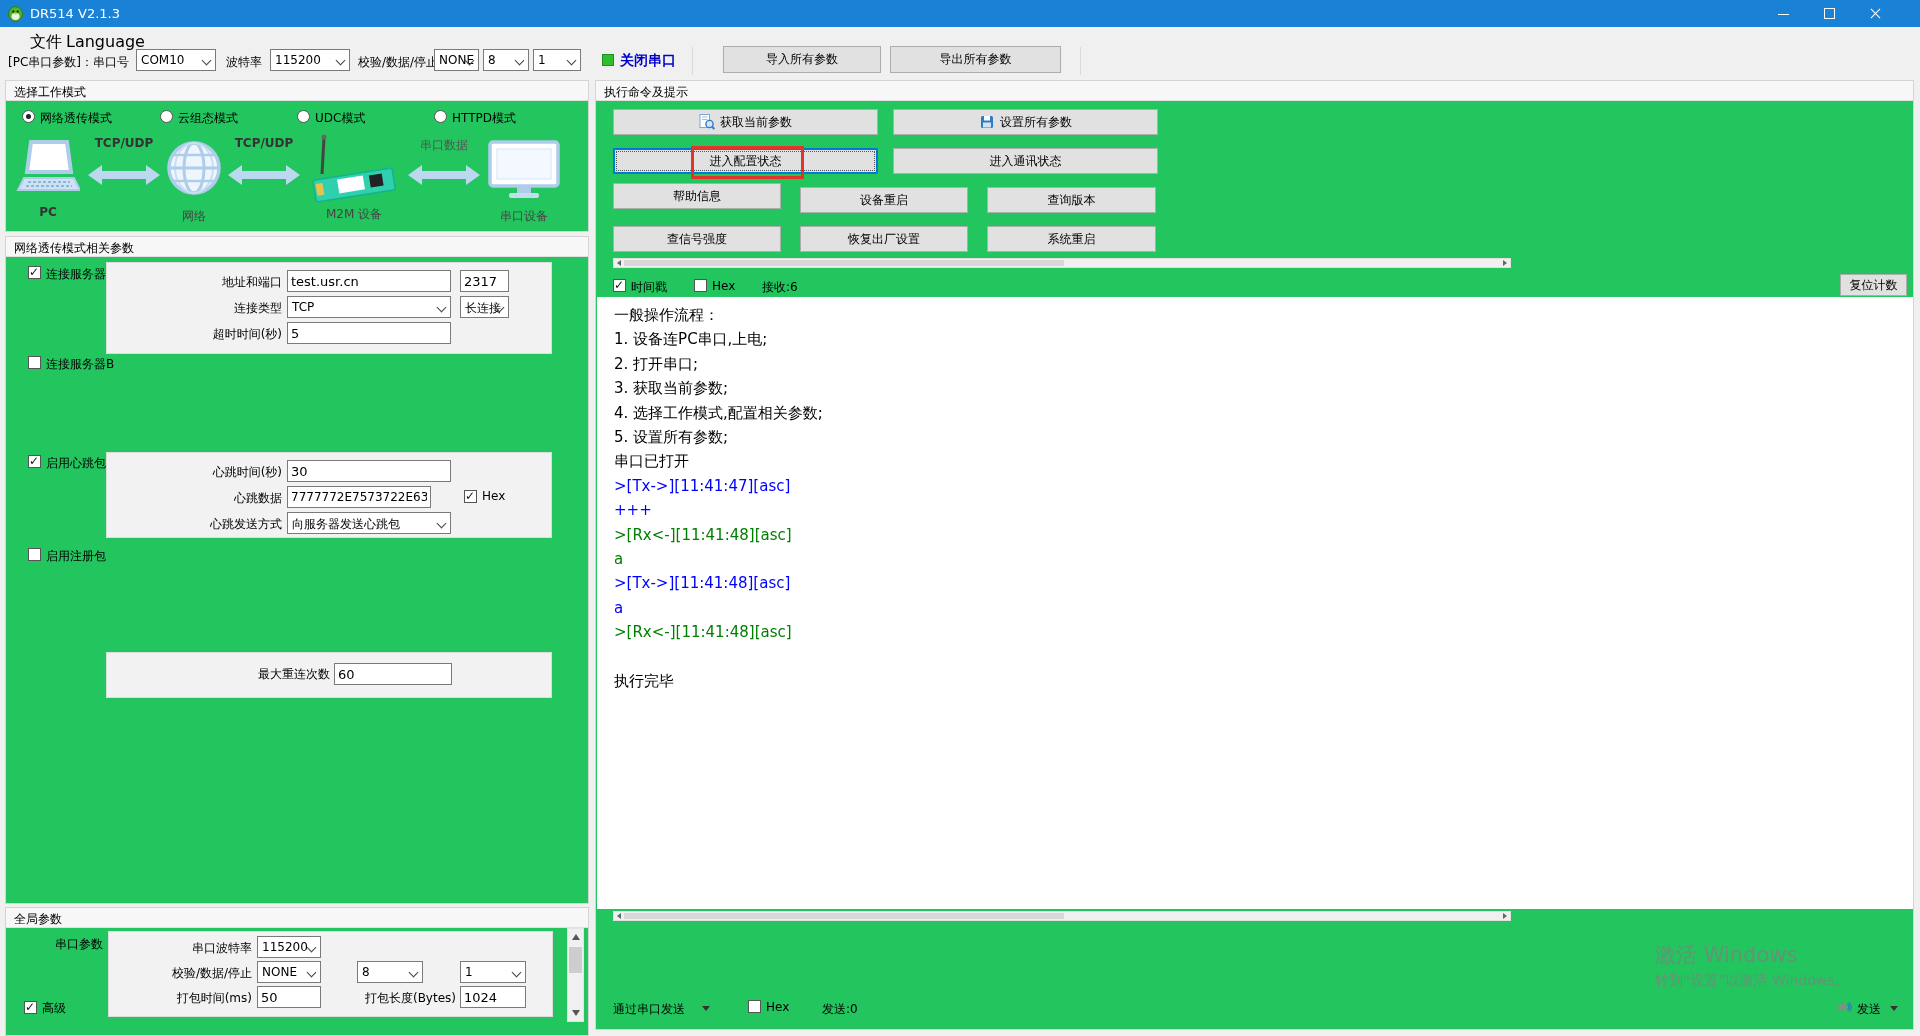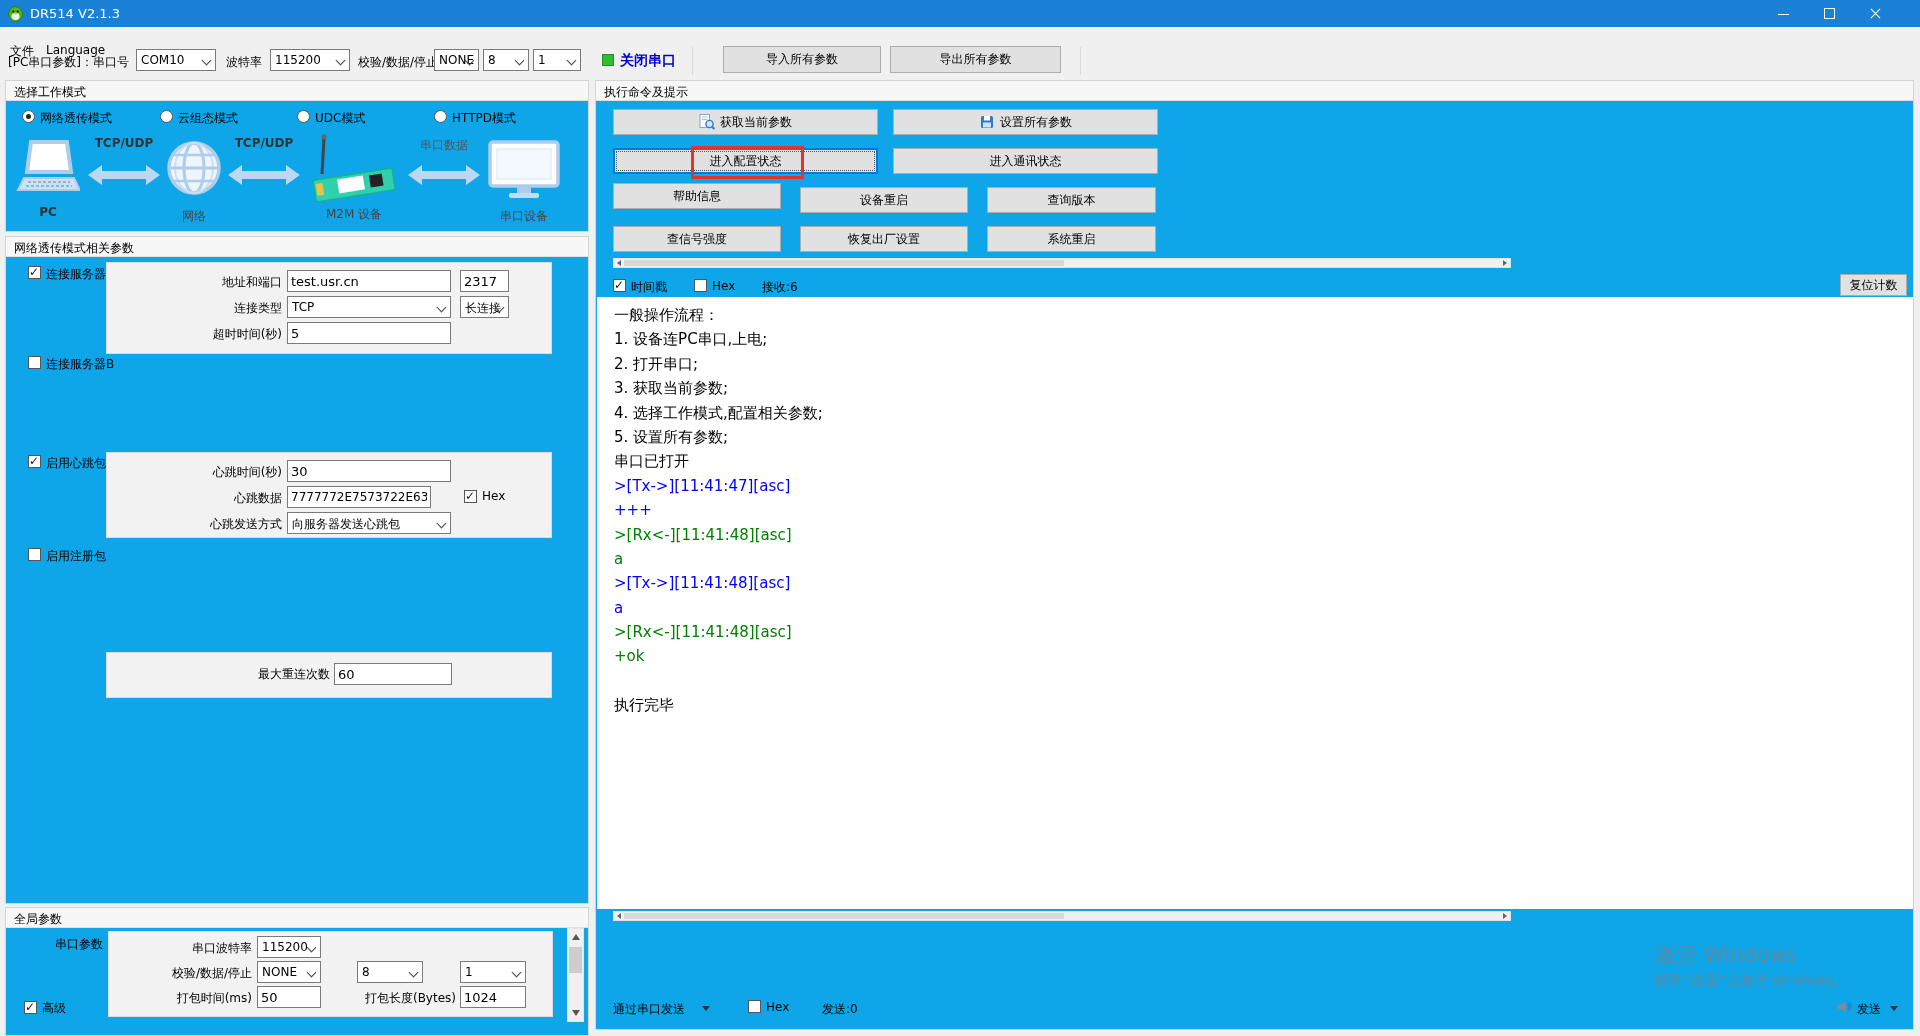--- a/index.html
+++ b/index.html
@@ -13,35 +13,35 @@
   .titlebar{position:absolute;left:0;top:0;width:1920px;height:27px;background:#1982d6;}
   .title-text{position:absolute;left:30px;top:6px;font-size:13px;color:#fff;white-space:nowrap;}
   .winbtn{position:absolute;top:0;width:46px;height:27px;}
   .win-min::after{content:"";position:absolute;left:18px;top:14px;width:11px;height:1px;background:#fff;}
   .win-max::after{content:"";position:absolute;left:18px;top:8px;width:9px;height:9px;border:1px solid #fff;}
   .win-close::before,.win-close::after{content:"";position:absolute;left:17px;top:13px;width:13px;height:1px;background:#fff;}
   .win-close::before{transform:rotate(45deg);}
   .win-close::after{transform:rotate(-45deg);}
   
   .menubar{position:absolute;left:0;top:27px;width:1920px;height:20px;background:#f0f0f0;}
-  .menu-item{position:absolute;top:16px;font-size:12px;}
+  .menu-item{position:absolute;top:5px;font-size:16px;margin-left:20px;}
   
   .combo{position:absolute;height:22px;background:#fff;border:1px solid #7a7a7a;box-sizing:border-box;
          font-size:12px;overflow:hidden;white-space:nowrap;}
   .combo .cval{position:absolute;left:4px;top:3px;}
   .chev{position:absolute;right:5px;top:7px;width:6px;height:6px;
         border-right:1px solid #444;border-bottom:1px solid #444;transform:rotate(45deg);background:transparent;}
   .input{position:absolute;height:22px;background:#fff;border:1px solid #7a7a7a;box-sizing:border-box;
          font-size:13px;padding:0 3px;font-family:"DejaVu Sans","Liberation Sans",sans-serif;}
   
   .btn{position:absolute;background:#e1e1e1;border:1px solid #adadad;box-sizing:border-box;font-size:12px;
        display:flex;align-items:center;justify-content:center;gap:5px;white-space:nowrap;}
   .btn-focus{border:1px solid #0078d7;box-shadow:inset 0 0 0 1px #0078d7;outline:1px dotted #555;outline-offset:-4px;}
   
-  .grp{position:absolute;border:1px solid #d4d4d4;background:#0ea5e9;box-sizing:border-box;}
+  .grp{position:absolute;border:1px solid #d4d4d4;background:#22c55e;box-sizing:border-box;}
   .grp-hdr{position:absolute;left:0;top:0;right:0;height:20px;background:#f7f7f7;border-bottom:1px solid #e0e0e0;
            font-size:12px;padding:3px 0 0 8px;box-sizing:border-box;}
   .fieldset{position:absolute;border:1px solid #dcdcdc;background:#f2f2f2;box-sizing:border-box;}
   
   .cb{position:absolute;width:13px;height:13px;background:#fff;border:1px solid #555;box-sizing:border-box;}
   .cb.checked::after{content:"\2713";position:absolute;left:0px;top:-2px;font-size:12px;font-weight:bold;color:#111;}
   .rb{position:absolute;width:13px;height:13px;background:#fff;border:1px solid #555;border-radius:50%;box-sizing:border-box;}
   .rb.checked::after{content:"";position:absolute;left:3px;top:3px;width:5px;height:5px;border-radius:50%;background:#222;}
   
   .split{position:absolute;height:10px;background:#f0f0f0;border:1px solid #e0e0e0;box-sizing:border-box;}
@@ -342,21 +342,20 @@
       <div class="log-line black">4. 选择工作模式,配置相关参数;</div>
       <div class="log-line black">5. 设置所有参数;</div>
       <div class="log-line black">串口已打开</div>
       <div class="log-line blue">&gt;[Tx-&gt;][11:41:47][asc]</div>
       <div class="log-line blue">+++</div>
       <div class="log-line green">&gt;[Rx&lt;-][11:41:48][asc]</div>
       <div class="log-line green">a</div>
       <div class="log-line blue">&gt;[Tx-&gt;][11:41:48][asc]</div>
       <div class="log-line blue">a</div>
       <div class="log-line green">&gt;[Rx&lt;-][11:41:48][asc]</div>
-      <div class="log-line green">+ok</div>
       <div class="log-line black">&nbsp;</div>
       <div class="log-line black">执行完毕</div>
     </div>
 
   <div class="split" style="left:613px;top:911px;width:898px">
     <i class="tri-l"></i>
     <div class="thumb" style="left:10px;width:440px"></div>
     <i class="tri-r"></i>
   </div>
 

